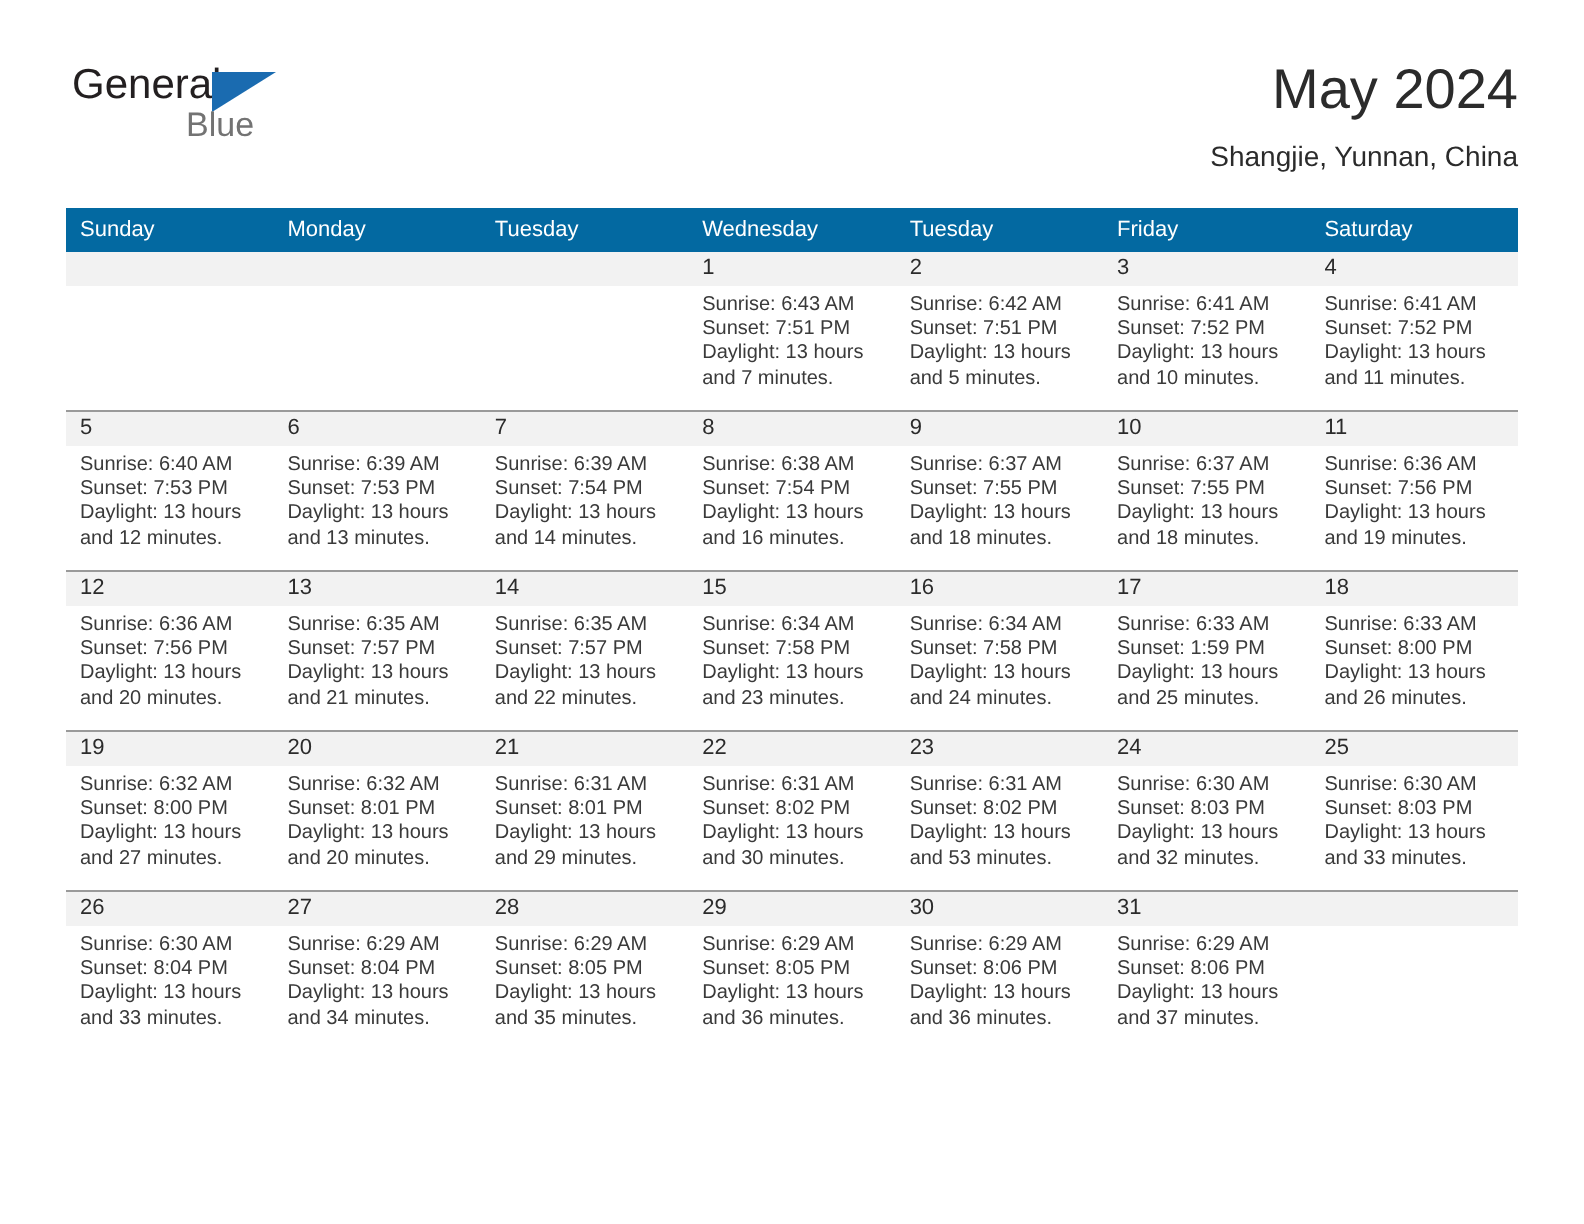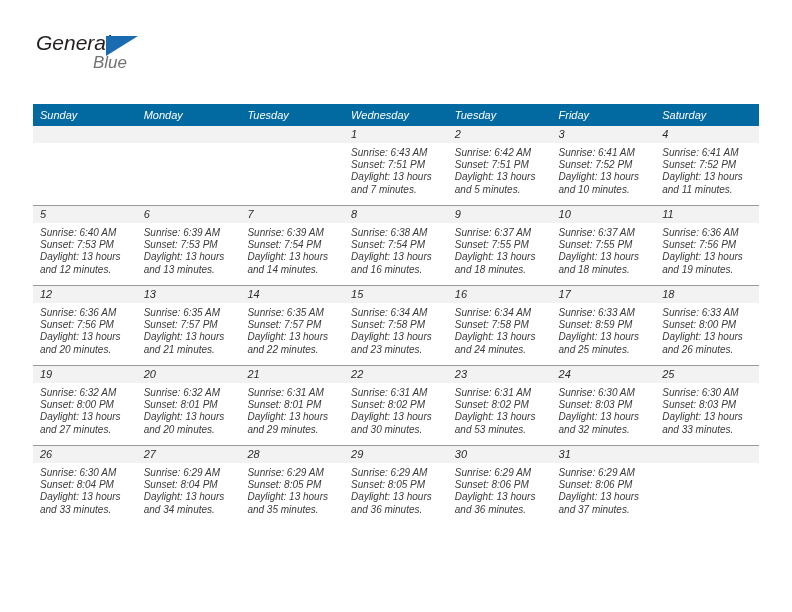--- a/index.html
+++ b/index.html
@@ -12,21 +12,20 @@
     height: 612px;
     font-family: "Liberation Sans", sans-serif;
     color: #000000;
     overflow: hidden;
   }
   .page {
     position: relative;
     width: 792px;
     height: 528px;
     box-sizing: border-box;
-    font-style: italic;
   }
 
   
   .header {
     position: absolute;
     left: 33px;
     top: 28px;
     right: 33px;
     height: 66px;
   }
@@ -141,20 +140,24 @@
 <div class="page">
 
   <div class="header">
 
     <div class="logo">
       <span class="logo-general">General</span>
       <span class="logo-triangle"></span>
       <span class="logo-blue">Blue</span>
     </div>
 
+    <div class="title-block">
+      <div class="cal-title">May 2024</div>
+      <div class="cal-subtitle">Shangjie, Yunnan, China</div>
+    </div>
 
   </div>
 
   <table class="calendar">
     <thead>
       <tr>
         <th>Sunday</th>
         <th>Monday</th>
         <th>Tuesday</th>
         <th>Wednesday</th>
@@ -337,21 +340,21 @@
               <div>Sunrise: 6:34 AM</div>
               <div>Sunset: 7:58 PM</div>
               <div>Daylight: 13 hours</div>
               <div>and 24 minutes.</div>
             </div>
           </td>
           <td>
             <div class="daynum-band">17</div>
             <div class="cell-lines">
               <div>Sunrise: 6:33 AM</div>
-              <div>Sunset: 8:59 PM</div>
+              <div>Sunset: 1:59 PM</div>
               <div>Daylight: 13 hours</div>
               <div>and 25 minutes.</div>
             </div>
           </td>
           <td>
             <div class="daynum-band">18</div>
             <div class="cell-lines">
               <div>Sunrise: 6:33 AM</div>
               <div>Sunset: 8:00 PM</div>
               <div>Daylight: 13 hours</div>

